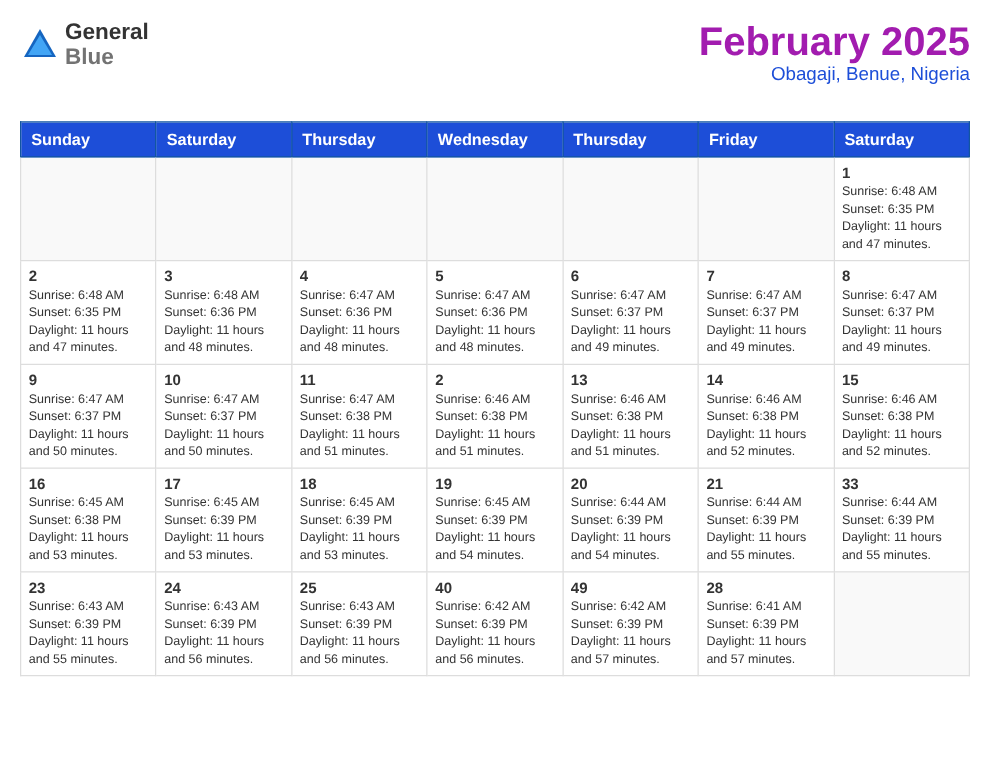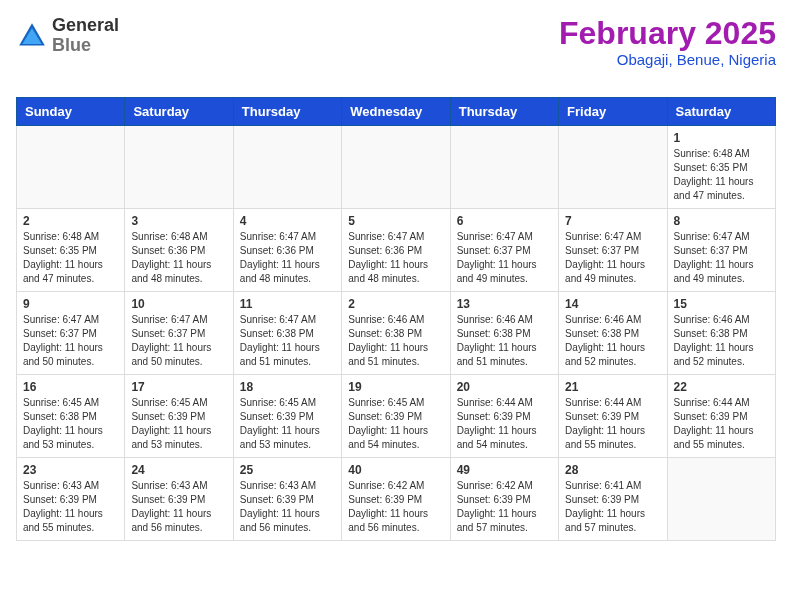--- a/index.html
+++ b/index.html
@@ -251,21 +251,21 @@
 Sunset: 6:39 PM
 Daylight: 11 hours and 54 minutes.</div>
         </td>
         <td>
           <span class="day-num">21</span>
           <div class="day-info" style="white-space: pre-line;">Sunrise: 6:44 AM
 Sunset: 6:39 PM
 Daylight: 11 hours and 55 minutes.</div>
         </td>
         <td>
-          <span class="day-num">22</span>
+          <span class="day-num">33</span>
           <div class="day-info" style="white-space: pre-line;">Sunrise: 6:44 AM
 Sunset: 6:39 PM
 Daylight: 11 hours and 55 minutes.</div>
         </td>
       </tr>
       <tr>
         <td>
           <span class="day-num">23</span>
           <div class="day-info" style="white-space: pre-line;">Sunrise: 6:43 AM
 Sunset: 6:39 PM

